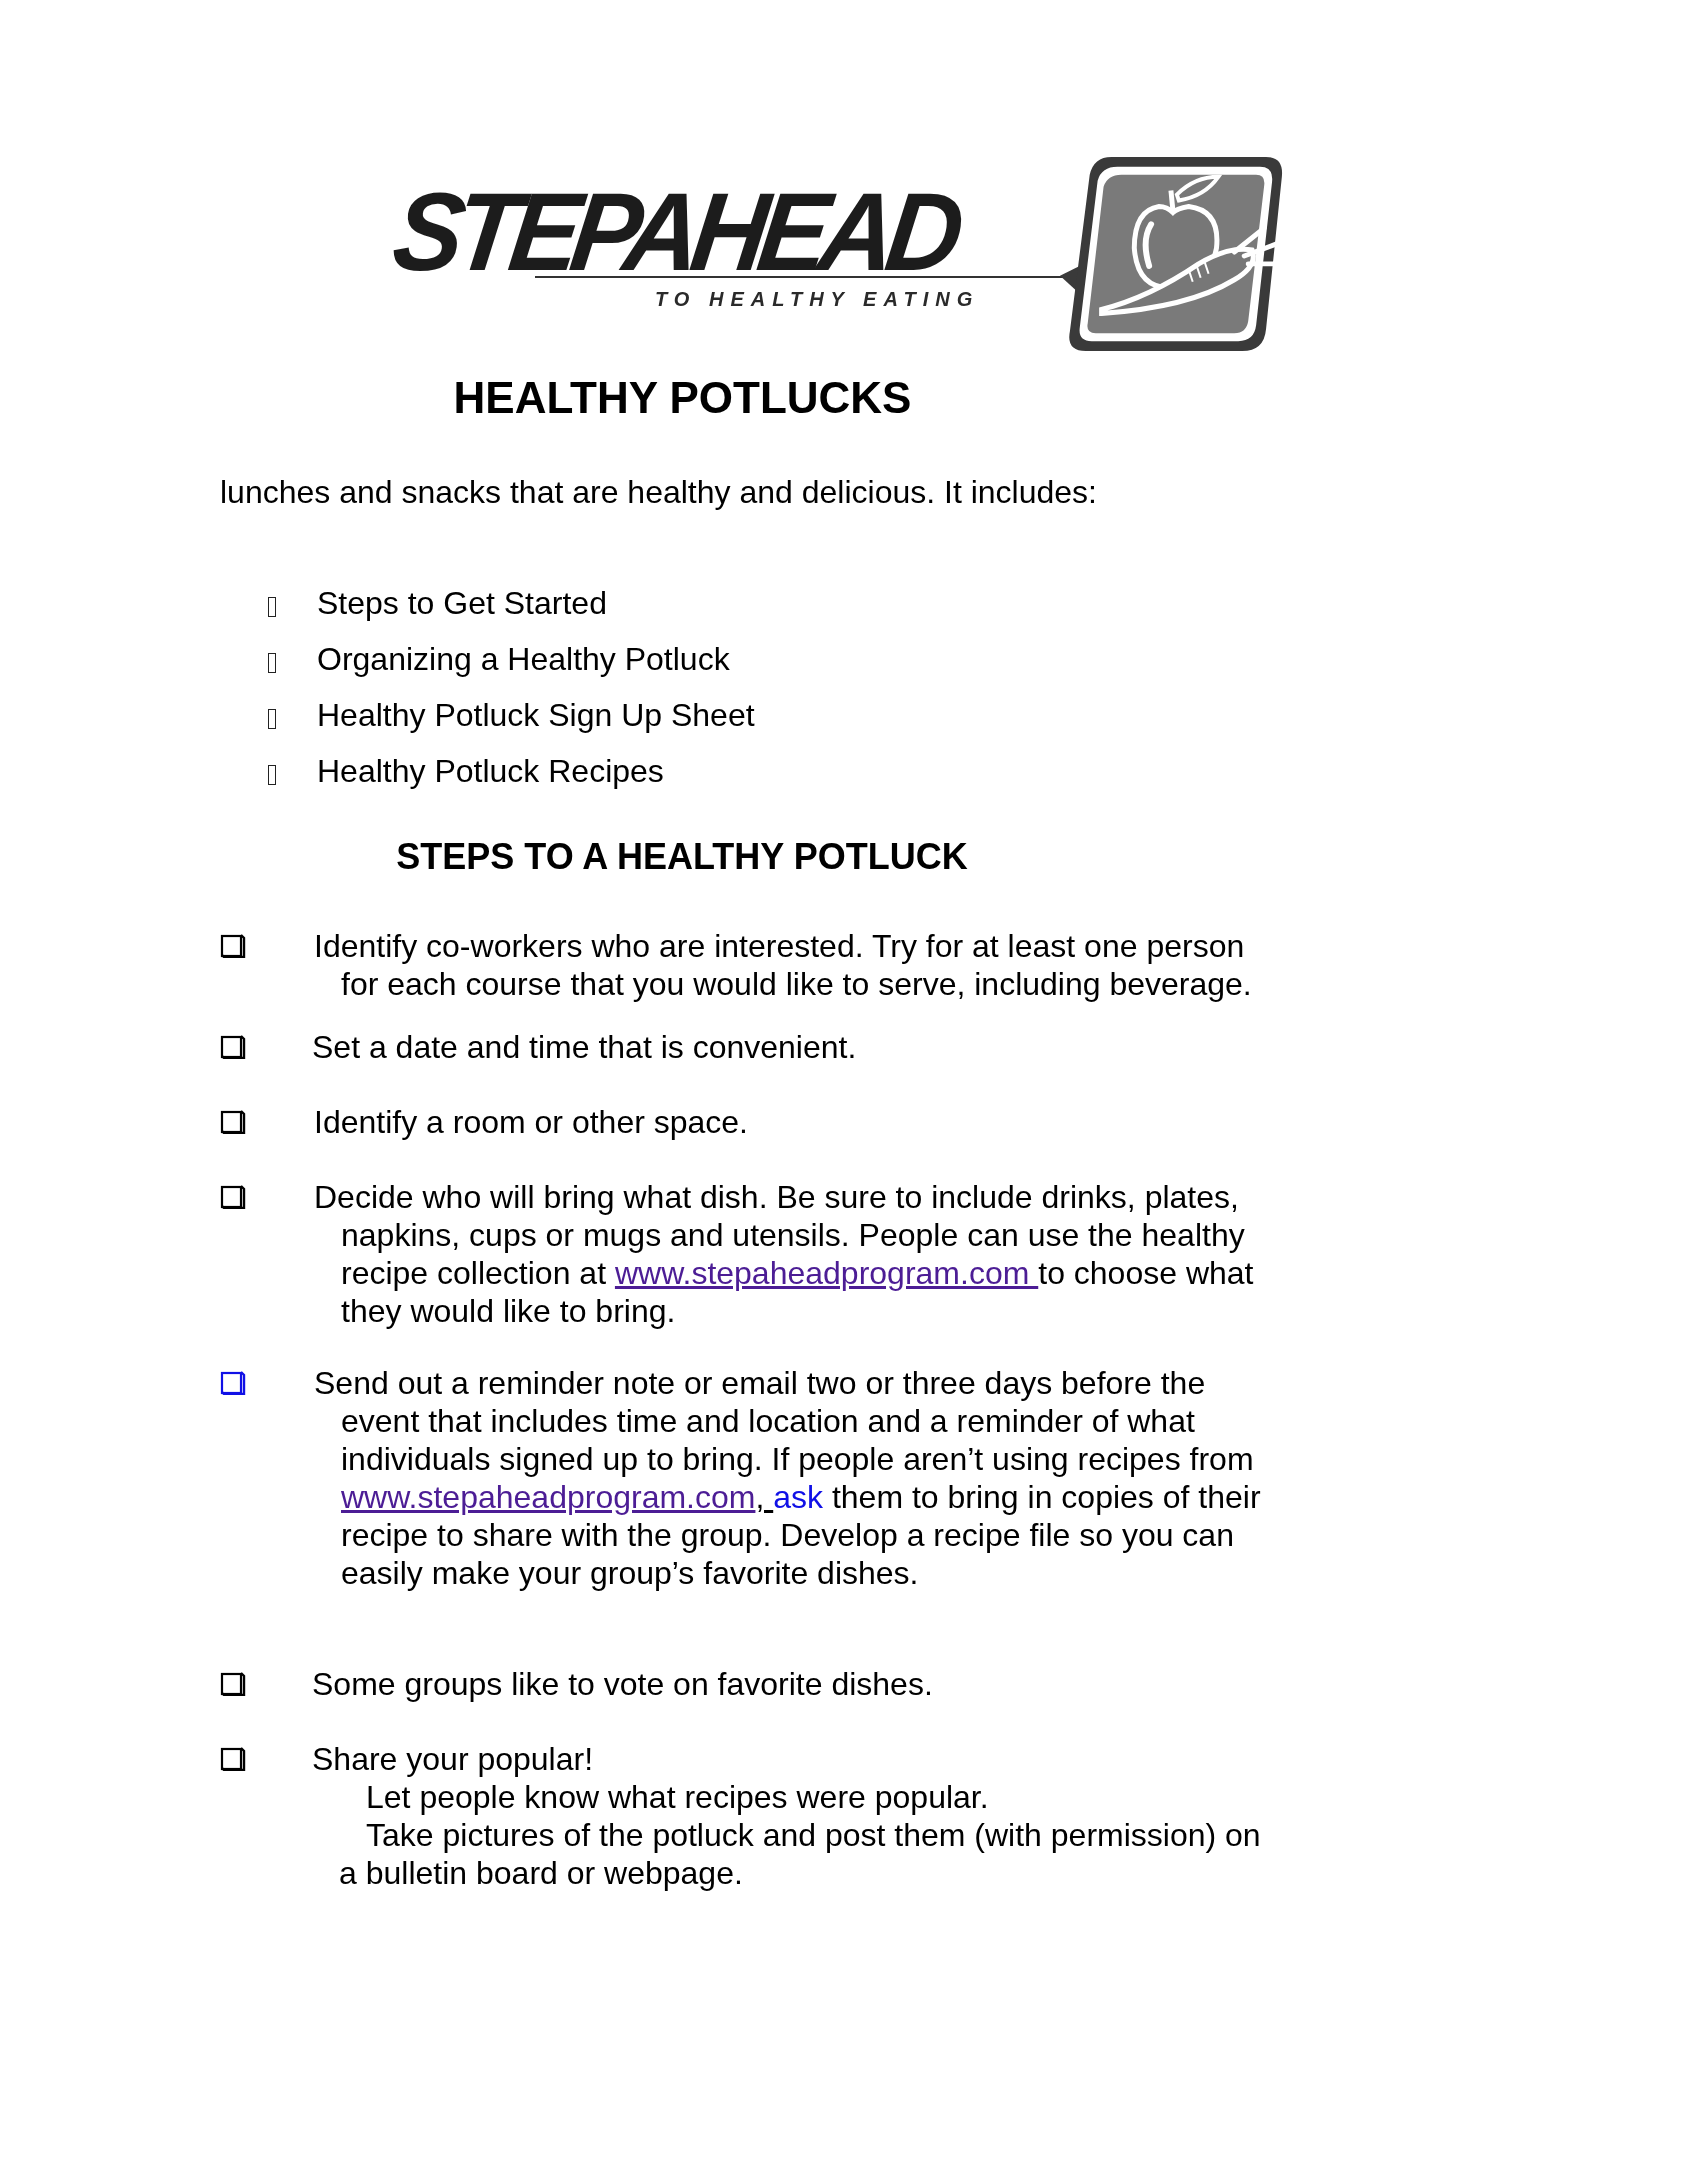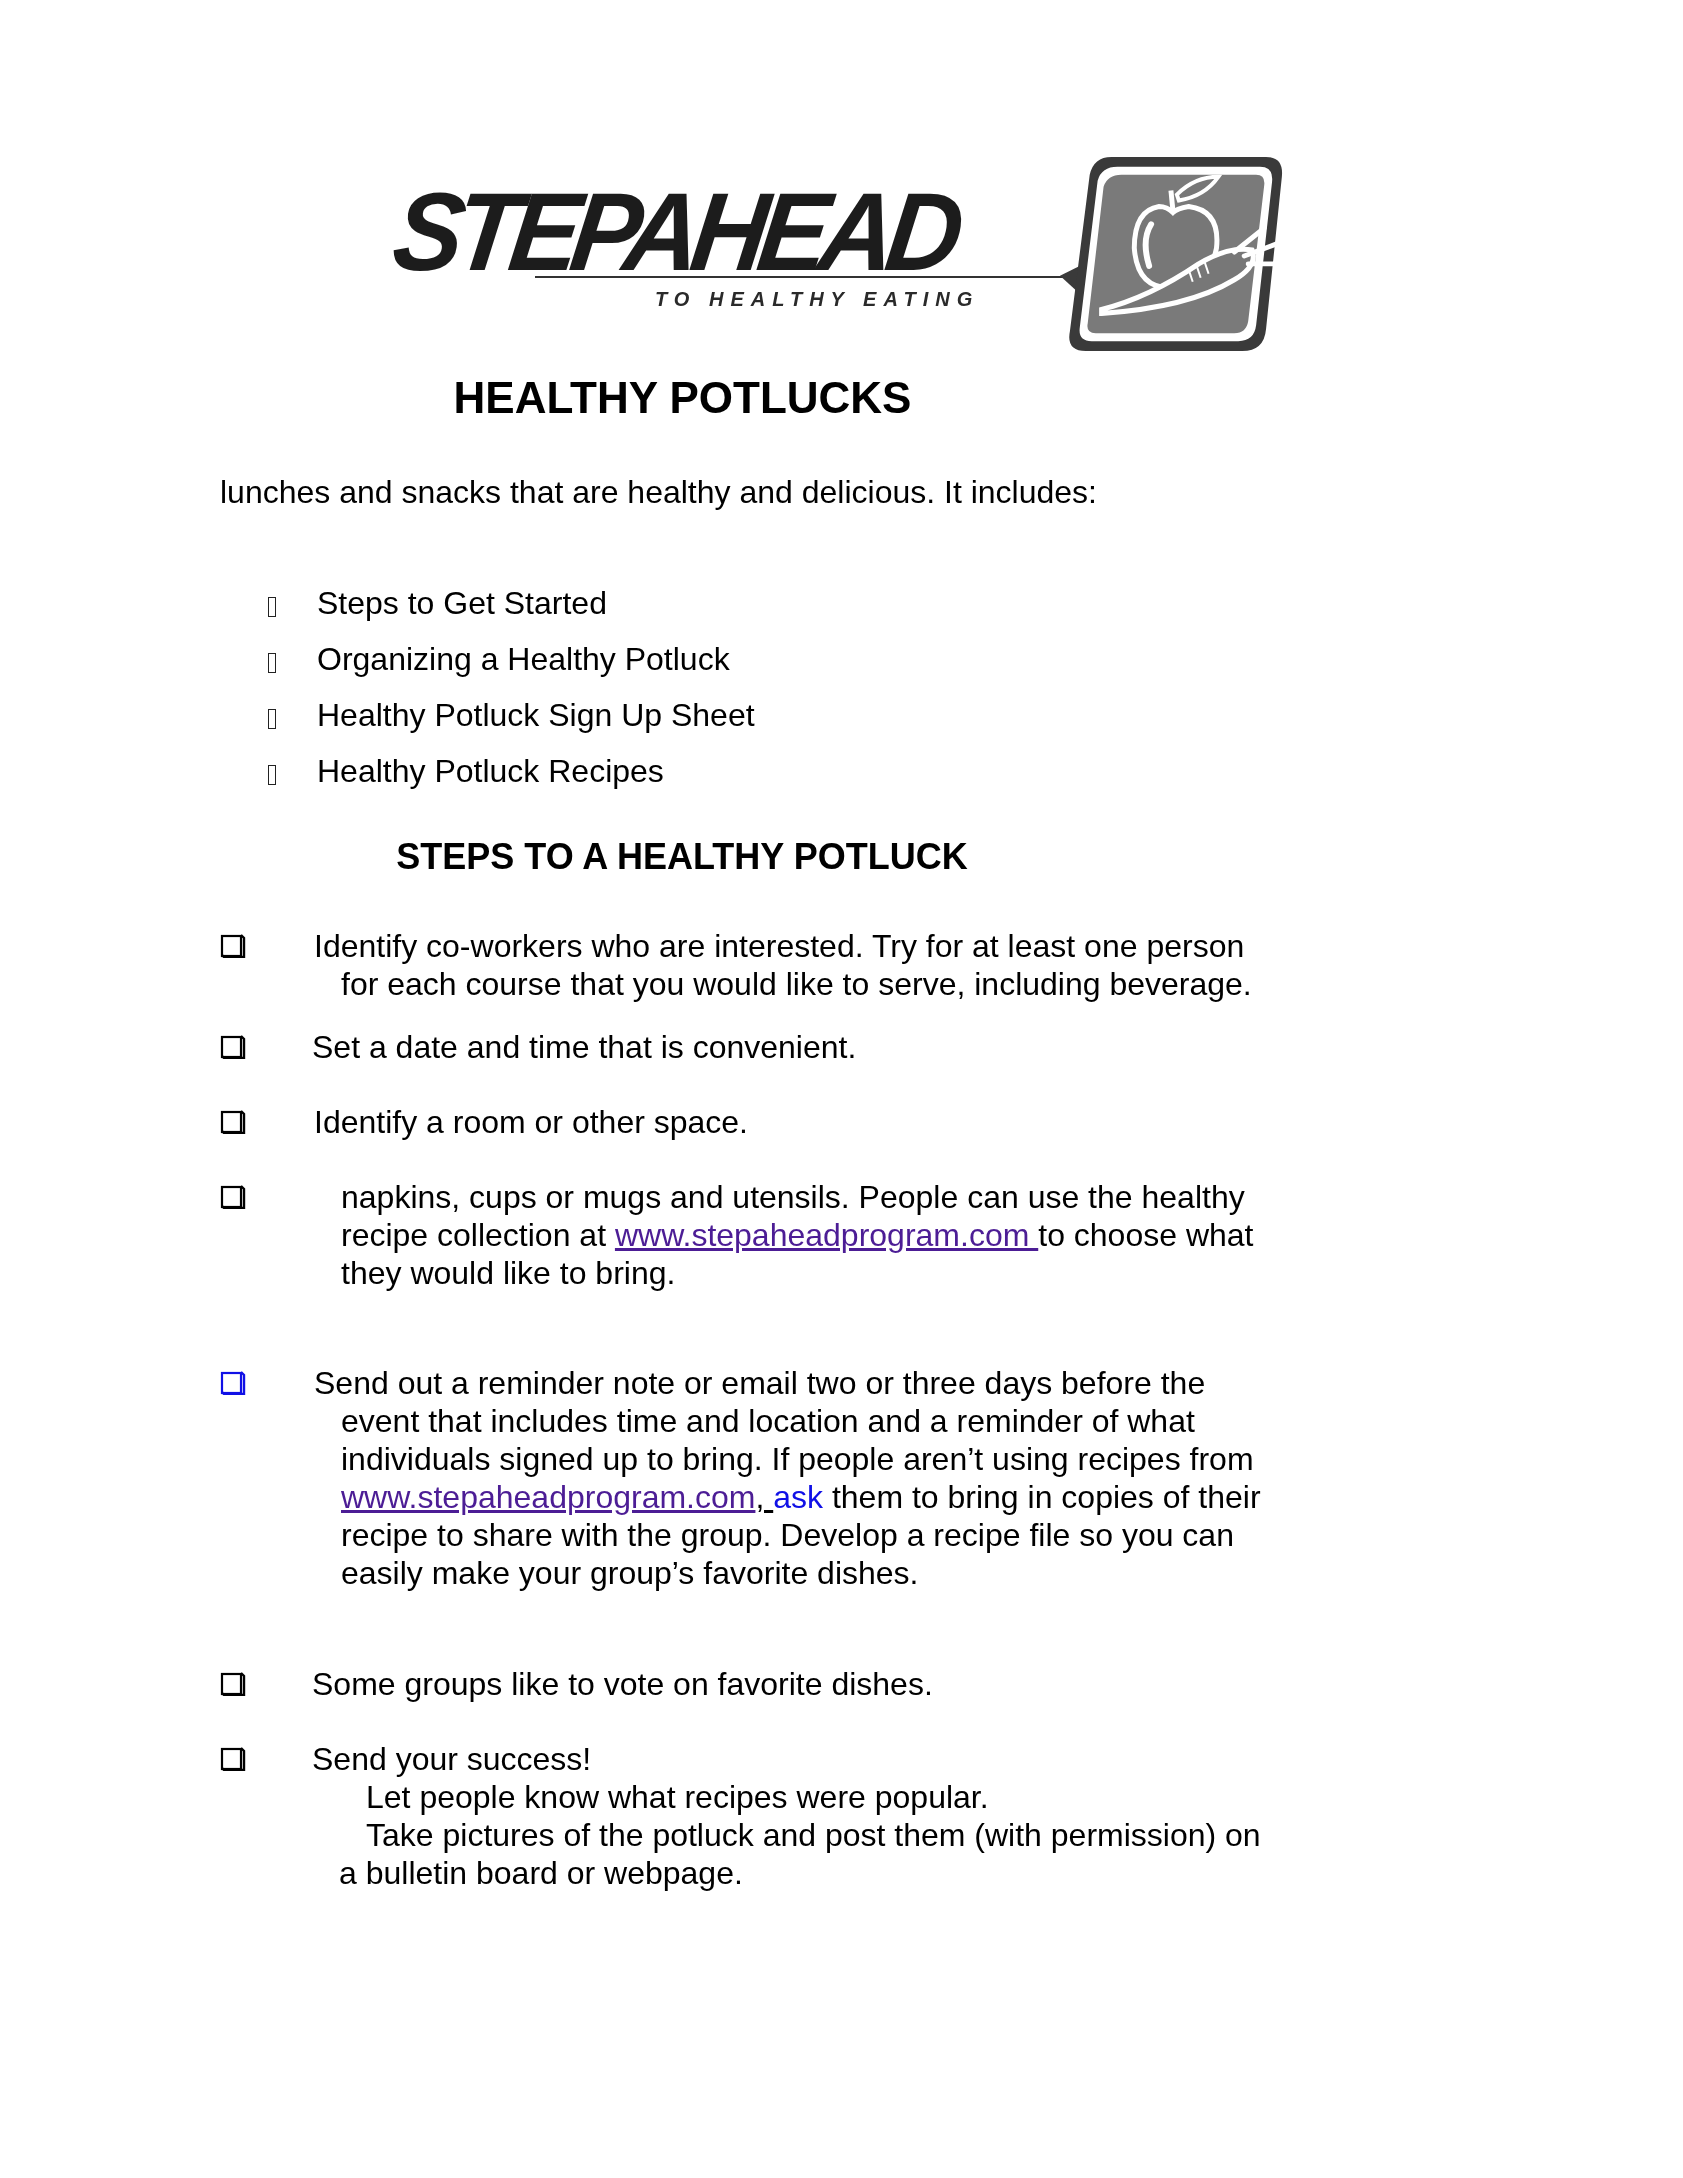--- a/index.html
+++ b/index.html
@@ -150,20 +150,21 @@
 </div>
 
 <div class="step" style="top:1178px;">
   <span class="chk" style="top:7px;">
     <svg width="26" height="24" viewBox="0 0 26 24">
         <rect x="2" y="2" width="19" height="20" fill="#fff" stroke="#000" stroke-width="2.2"></rect>
         <path d="M21 1 L24 4 L24 23 L4 23 L2 21" fill="none" stroke="#000" stroke-width="2.4"></path>
       </svg>
   </span>
   <div class="step-text">
+    <span class="line">Decide who will bring what dish. Be sure to include drinks, plates,</span>
     <span class="line indent1">napkins, cups or mugs and utensils. People can use the healthy</span>
     <span class="line indent1"><span>recipe collection at </span><a class="link" href="#">www.stepaheadprogram.com </a><span>to choose what</span></span>
     <span class="line indent1">they would like to bring.</span>
   </div>
 </div>
 
 <div class="step" style="top:1364px;">
   <span class="chk" style="top:7px;">
     <svg width="26" height="24" viewBox="0 0 26 24">
         <rect x="2" y="2" width="19" height="20" fill="#fff" stroke="#1010e6" stroke-width="2.2"></rect>
@@ -193,19 +194,19 @@
 </div>
 
 <div class="step" style="top:1740px;">
   <span class="chk" style="top:7px;">
     <svg width="26" height="24" viewBox="0 0 26 24">
         <rect x="2" y="2" width="19" height="20" fill="#fff" stroke="#000" stroke-width="2.2"></rect>
         <path d="M21 1 L24 4 L24 23 L4 23 L2 21" fill="none" stroke="#000" stroke-width="2.4"></path>
       </svg>
   </span>
   <div class="step-text" style="left:92px;">
-    <span class="line">Send your success!</span>
+    <span class="line">Share your popular!</span>
     <span class="line indent2">Let people know what recipes were popular.</span>
     <span class="line indent2">Take pictures of the potluck and post them (with permission) on</span>
     <span class="line indent1">a bulletin board or webpage.</span>
   </div>
 </div>
 
 
 </body></html>

